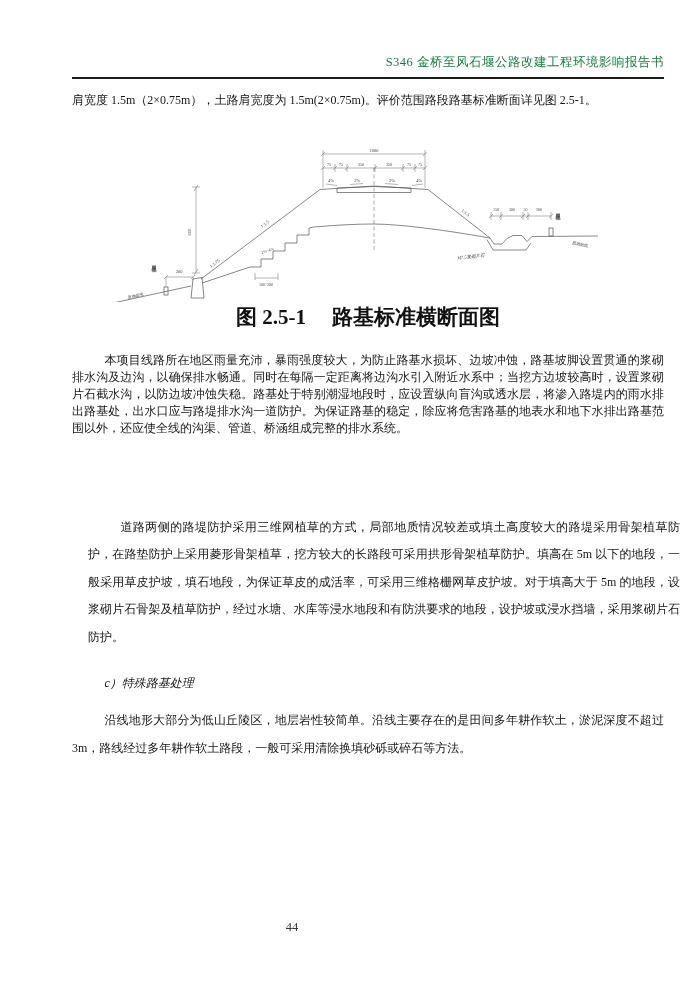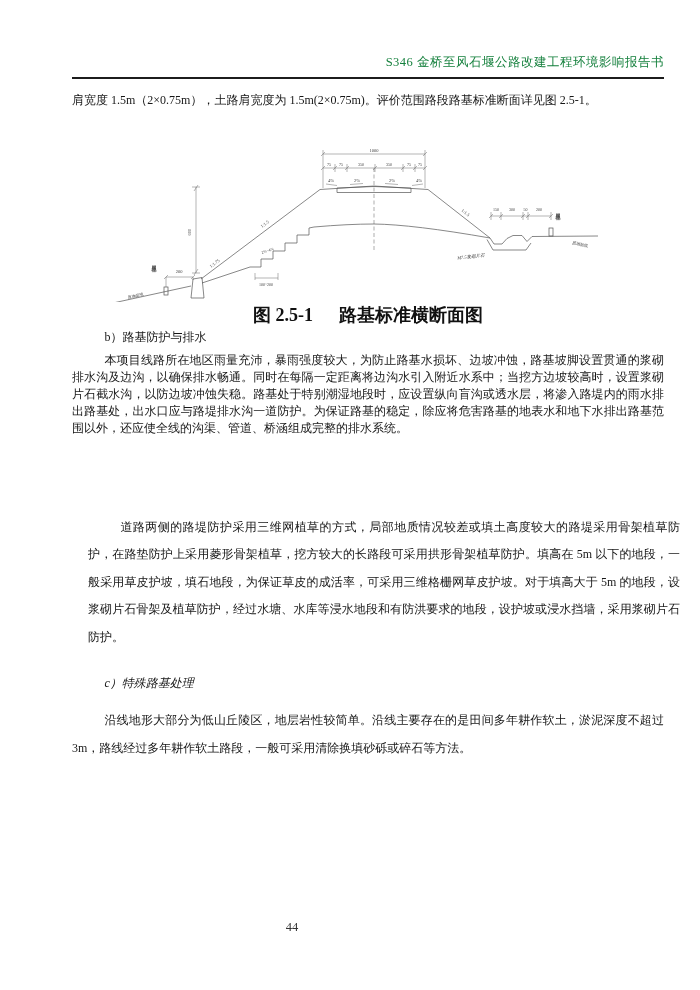--- a/index.html
+++ b/index.html
@@ -28,21 +28,21 @@
   .figure{position:absolute;left:98px;top:140px;width:545px;height:162px;}
   .figure svg{position:absolute;left:0;top:0;}
   .vlabel{
     position:absolute;writing-mode:vertical-rl;text-orientation:upright;
     font-size:5px;line-height:5px;letter-spacing:.5px;color:#3d3d3d;white-space:nowrap;
   }
   .vlabel.left{left:53px;top:121px;}
   .vlabel.right{left:457px;top:69px;}
   .caption{
     position:absolute;top:303px;left:72px;width:592px;text-align:center;
-    font-weight:bold;font-size:18px;color:#111;
+    font-weight:bold;font-size:21px;color:#111;
   }
   .caption .cap-gap{display:inline-block;width:26px;}
   .page-num{position:absolute;top:920px;left:0;width:584px;text-align:center;
     font-size:12.5px;color:#333;}
   svg text{fill:#3d3d3d;font-family:"Liberation Serif","DejaVu Serif",serif;}
   svg .ln{stroke:#555;stroke-width:.7;fill:none;}
   svg .thin{stroke:#6a6a6a;stroke-width:.5;fill:none;}
   svg .dash{stroke:#777;stroke-width:.6;fill:none;stroke-dasharray:4 2.5;}
   svg .t45{font-size:4.5px;} svg .t40{font-size:4px;}
 </style>
@@ -123,20 +123,19 @@
       <text class="t40" x="30" y="159" transform="rotate(-13 30 159)">原地面线</text>
     </svg>
     <div class="vlabel left">用地界碑</div>
     <div class="vlabel right">用地界碑</div>
   </div>
 
   <div class="caption">
     <span>图 2.5-1</span><span class="cap-gap"></span><span>路基标准横断面图</span>
   </div>
 
-  <div class="body-text heading h-b">b）路基防护与排水</div>
   <div class="body-text para p-b1">本项目线路所在地区雨量充沛，暴雨强度较大，为防止路基水损坏、边坡冲蚀，路基坡脚设置贯通的浆砌排水沟及边沟，以确保排水畅通。同时在每隔一定距离将边沟水引入附近水系中；当挖方边坡较高时，设置浆砌片石截水沟，以防边坡冲蚀失稳。路基处于特别潮湿地段时，应设置纵向盲沟或透水层，将渗入路堤内的雨水排出路基处，出水口应与路堤排水沟一道防护。为保证路基的稳定，除应将危害路基的地表水和地下水排出路基范围以外，还应使全线的沟渠、管道、桥涵组成完整的排水系统。</div>
   <div class="body-text para p-b2">道路两侧的路堤防护采用三维网植草的方式，局部地质情况较差或填土高度较大的路堤采用骨架植草防护，在路垫防护上采用菱形骨架植草，挖方较大的长路段可采用拱形骨架植草防护。填高在 5m 以下的地段，一般采用草皮护坡，填石地段，为保证草皮的成活率，可采用三维格栅网草皮护坡。对于填高大于 5m 的地段，设浆砌片石骨架及植草防护，经过水塘、水库等浸水地段和有防洪要求的地段，设护坡或浸水挡墙，采用浆砌片石防护。</div>
   <div class="body-text heading h-c">c）特殊路基处理</div>
   <div class="body-text para p-c1">沿线地形大部分为低山丘陵区，地层岩性较简单。沿线主要存在的是田间多年耕作软土，淤泥深度不超过 3m，路线经过多年耕作软土路段，一般可采用清除换填砂砾或碎石等方法。</div>
 
   <div class="page-num">44</div>
 </div>
 
 </body></html>

